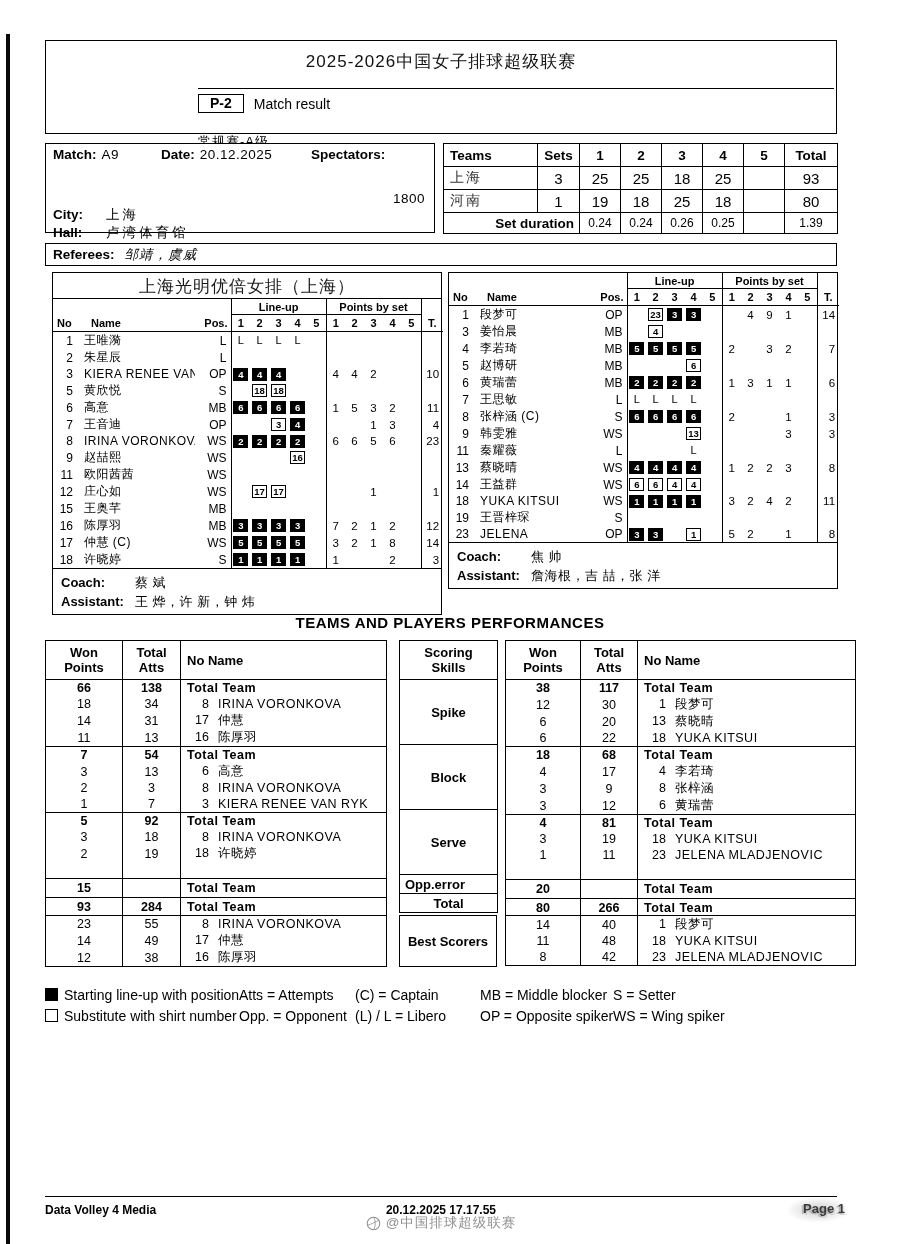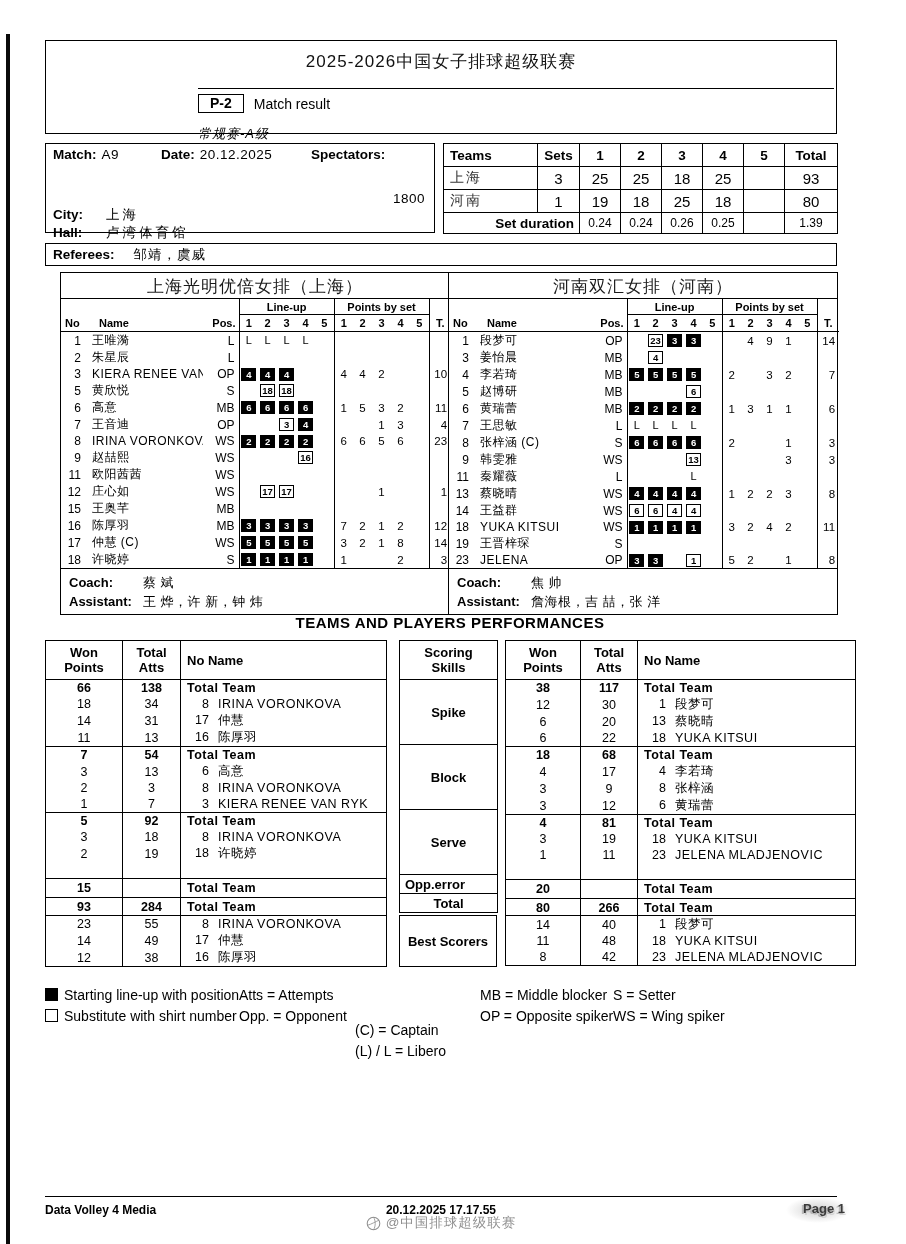--- a/index.html
+++ b/index.html
@@ -13,21 +13,21 @@
   #edge-bar{left:6px;top:34px;width:4px;height:1210px;background:#0a0a0a;}
 
   
   #header-box{left:45px;top:40px;width:792px;height:94px;}
   #match-title{margin-top:9px;text-align:center;font-size:17px;letter-spacing:1px;color:#111;}
   #header-inner{margin-left:152px;margin-top:15px;}
   #header-rule{border-top:1.5px solid #000;width:calc(100% - 2px);}
   #form-row{margin-top:5px;display:flex;align-items:center;}
   #form-code{border:1.5px solid #000;font-weight:bold;font-size:14px;padding:0 11px;line-height:17px;}
   #form-label{font-size:14px;margin-left:10px;}
-  #phase{font-size:13px;margin-top:12px;letter-spacing:1px;font-style:italic;}
+  #phase{font-size:13px;margin-top:20px;letter-spacing:1px;}
 
   
   #match-box{left:45px;top:143px;width:390px;height:90px;padding:3px 7px;display:flex;flex-direction:column;justify-content:space-around;font-size:13.5px;}
   .mi-line{display:flex;align-items:baseline;white-space:nowrap;}
   .mi-line .lbl{font-weight:bold;}
   .mi-line .val{margin-left:5px;letter-spacing:0.5px;}
   #mi-1 .seg1{width:108px;display:flex;}
   #mi-1 .seg2{width:150px;display:flex;}
   #mi-1 .seg3{flex:1;display:flex;}
   #mi-1 .seg3 .val{margin-left:auto;padding-right:2px;margin-top:44px;}
@@ -40,25 +40,25 @@
   #results thead th{height:22px;font-size:13.5px;}
   #results thead th.lft{text-align:left;padding-left:6px;}
   #results td{height:22px;}
   .rt-team{text-align:left !important;padding-left:6px !important;font-size:14px;color:#333;letter-spacing:2px;}
   .rt-score{font-size:15px;}
   .rt-durlabel{font-weight:bold;font-size:13.5px;text-align:right !important;padding-right:5px !important;height:20px !important;}
   .rt-dur{font-size:12px;height:20px !important;}
 
   
   #ref-box{left:45px;top:243px;width:792px;height:23px;padding:2px 7px;font-size:13.5px;display:flex;align-items:center;}
-  #ref-box .val{margin-left:19px;letter-spacing:1px;}
+  #ref-box .val{margin-left:10px;letter-spacing:1px;font-style:italic;}
 
   
   .teambox{top:272px;width:390px;border:1.5px solid #000;background:#fff;box-sizing:border-box;position:absolute;}
-  #team-0{left:60px;} #team-1{left:448px;}
+  #team-0{left:52px;} #team-1{left:448px;}
   .team-title{height:25px;line-height:27px;text-align:center;font-size:17px;letter-spacing:1px;color:#1a1a1a;border-bottom:1px solid #000;overflow:hidden;white-space:nowrap;}
   table.roster{border-collapse:collapse;width:100%;table-layout:fixed;}
   .roster td{padding:0;overflow:hidden;white-space:nowrap;}
   .bl{border-left:1px solid #000;}
   .roster tr.hdr1 td{height:15px;font-size:11px;}
   .roster tr.hdr1 td.grp{border-bottom:1px solid #000;font-weight:bold;text-align:center;}
   .roster tr.hdr2 td{height:16px;border-bottom:1px solid #000;font-weight:bold;font-size:11px;}
   .roster td.h-no{padding-left:4px;}
   .roster td.h-name{padding-left:12px;}
   .roster td.h-pos{text-align:right;padding-right:3px;}
@@ -103,21 +103,21 @@
   #best-skills{left:399px;top:915px;width:98px;height:52px;border:1.5px solid #000;background:#fff;display:flex;align-items:center;justify-content:center;font-weight:bold;font-size:13px;box-sizing:border-box;}
 
   
   #legend{left:45px;top:987px;width:800px;height:44px;font-size:14px;}
   .leg-row{position:absolute;left:0;width:100%;height:17px;}
   .leg-row.r0{top:0;} .leg-row.r1{top:21px;}
   .leg-row span{position:absolute;top:0;white-space:nowrap;}
   .leg-icon{width:13px;height:13px;display:inline-block;top:1px !important;}
   .leg-icon.filled{background:#000;}
   .leg-icon.open{border:1px solid #000;width:11px;height:11px;background:#fff;}
-  .li-text{left:19px;} .li1{left:194px;} .li2{left:310px;margin-top:35px;} .li3{left:435px;} .li4{left:568px;}
+  .li-text{left:19px;} .li1{left:194px;} .li2{left:310px;} .li3{left:435px;} .li4{left:568px;}
 
   
   #footer-line{left:45px;top:1196px;width:792px;border-top:1.5px solid #000;}
   #footer-app{left:45px;top:1203px;font-size:12px;font-weight:bold;}
   #footer-time{left:45px;top:1203px;width:792px;text-align:center;font-size:12px;font-weight:bold;}
   #footer-page{left:760px;top:1201px;width:85px;text-align:right;font-size:13px;font-weight:bold;color:#3a3a3a;
                text-shadow:-2px 1px 0 rgba(150,150,150,0.55),1px 2px 0 rgba(170,170,170,0.4);}
   #page-smudge{left:786px;top:1197px;width:64px;height:26px;border-radius:50%;
                background:radial-gradient(closest-side,rgba(150,150,150,0.45),rgba(150,150,150,0));}
   #watermark{left:45px;top:1214px;width:792px;display:flex;justify-content:center;align-items:center;color:#8f8f8f;font-size:13.5px;letter-spacing:1px;}
@@ -510,21 +510,20 @@
             <td class="tc bl">3</td>
           </tr>
         </tbody>
       </table>
       <div class="coach">
         <div><span class="lbl">Coach:</span><span class="val">蔡 斌</span></div>
         <div><span class="lbl">Assistant:</span><span class="val">王 烨，许 新，钟 炜</span></div>
       </div>
     </div>
   <div id="team-1" class="teambox">
-      <div class="team-title">河南双汇女排（河南）</div>
       <table class="roster">
         <colgroup>
           <col style="width: 26px;">
           <col style="width: 116px;">
           <col style="width: 36px;">
           <col style="width: 19px;">
           <col style="width: 19px;">
           <col style="width: 19px;">
           <col style="width: 19px;">
           <col style="width: 19px;">

